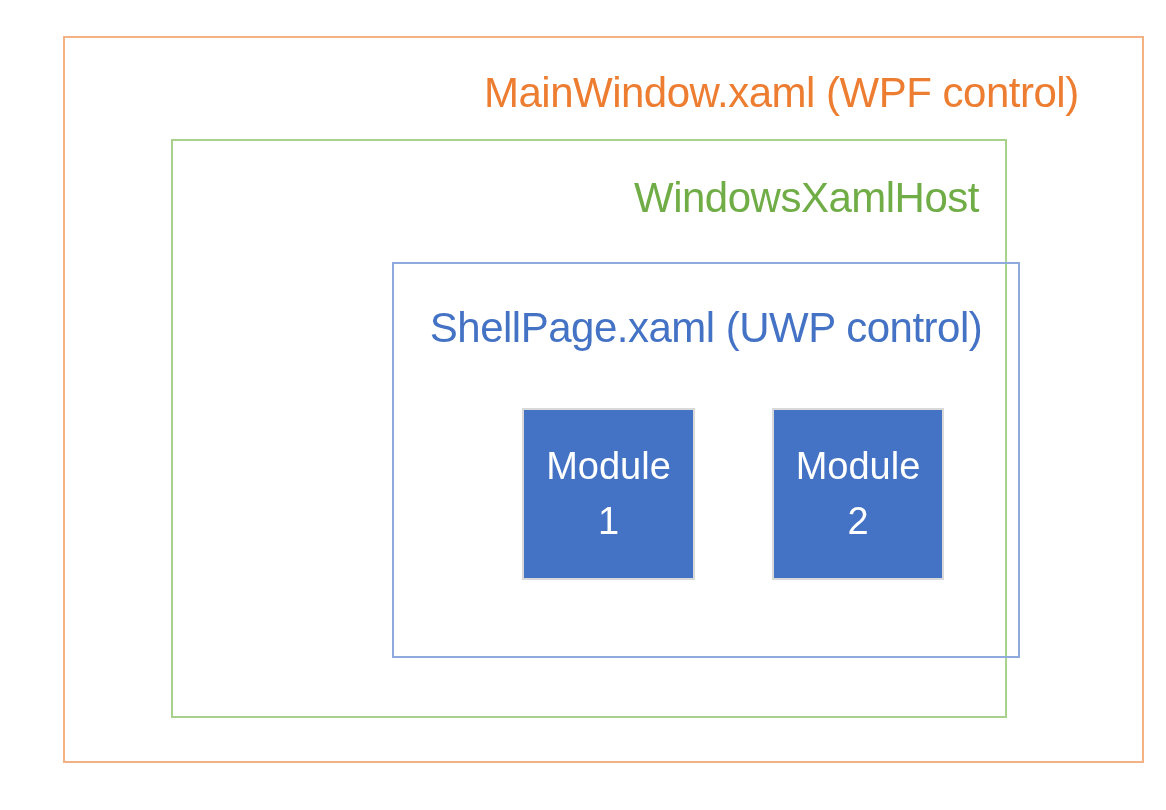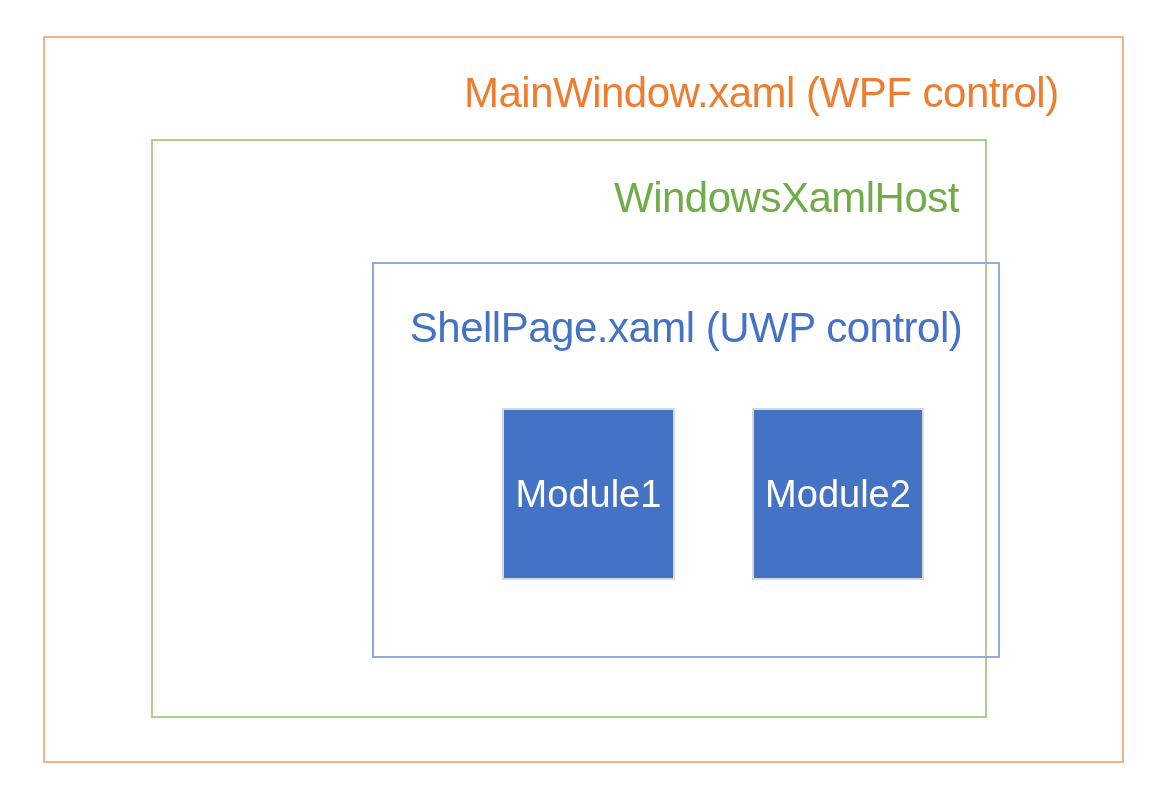--- a/index.html
+++ b/index.html
@@ -14,21 +14,21 @@
     height: 810px;
     background: var(--background, #ffffff);
     overflow: hidden;
   }
   .box {
     position: absolute;
     box-sizing: border-box;
     background: transparent;
   }
   .wpf-box {
-    left: 43px;
+    left: 63px;
     top: 36px;
     width: 1081px;
     height: 727px;
     border: 2px solid var(--wpf-border, #F4B183);
   }
   .host-box {
     left: 106px;
     top: 101px;
     width: 836px;
     height: 579px;
@@ -68,21 +68,21 @@
   }
   .module-box {
     position: absolute;
     top: 144px;
     width: 173px;
     height: 172px;
     box-sizing: border-box;
     background: var(--module-fill, #4472C4);
     border: 2px solid var(--module-border, #D9D9D9);
     display: flex;
-    flex-direction: row;
+    flex-direction: column;
     align-items: center;
     justify-content: center;
     color: var(--module-text, #ffffff);
     font-size: 38px;
     line-height: 55px;
     text-align: center;
   }
   .module-1 { left: 128px; }
   .module-2 { left: 378px; width: 172px; }
 </style>

